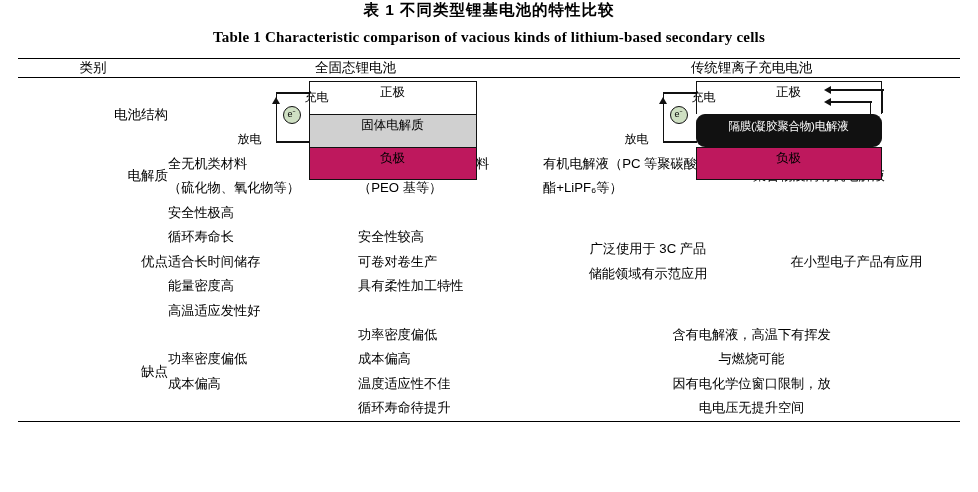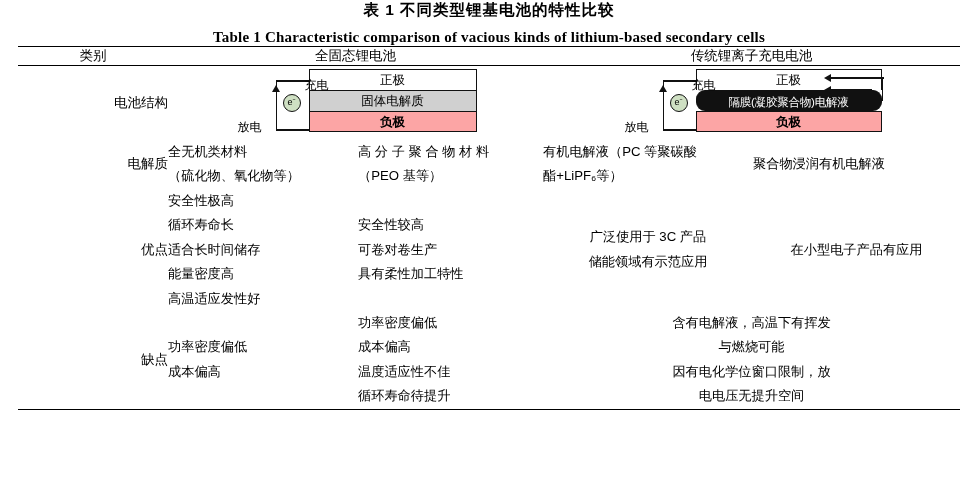--- a/index.html
+++ b/index.html
@@ -33,20 +33,21 @@
   .title-en {
     text-align: center;
     font-family: "Liberation Serif", serif;
     font-weight: bold;
     font-size: 15px;
     margin-top: 8px;
     letter-spacing: 0.2px;
   }
   table.main {
     width: 942px;
+    margin-top: 12px;
     border-collapse: collapse;
     table-layout: fixed;
   }
   table.main td, table.main th {
     vertical-align: middle;
     padding: 0;
   }
   .rule-top { border-top: 1.6px solid #000; }
   .rule-mid { border-bottom: 0.9px solid #000; }
   .rule-bot { border-bottom: 1.6px solid #000; }
@@ -86,34 +87,34 @@
     width: 250px;
     height: 72px;
   }
   .stack {
     position: absolute;
     left: 78px;
     top: 2px;
     width: 168px;
   }
   .layer {
-    height: 21px;
+    height: 33px;
     line-height: 21px;
     text-align: center;
     font-family: "Liberation Sans", sans-serif;
     font-size: 12.5px;
     border: 1px solid #111;
     border-bottom: none;
     box-sizing: border-box;
     white-space: nowrap;
   }
   .layer:last-child { border-bottom: 1px solid #111; }
   .layer.pos { background: #ffffff; }
   .layer.sse { background: #d0d0d0; }
-  .layer.neg { background: #fca5a5; font-weight: bold; }
+  .layer.neg { background: #be185d; }
   .layer.sep {
     background: #111;
     color: #fff;
     font-size: 11.6px;
     letter-spacing: -0.3px;
     border-radius: 9px;
   }
   
   .wire {
     position: absolute;

